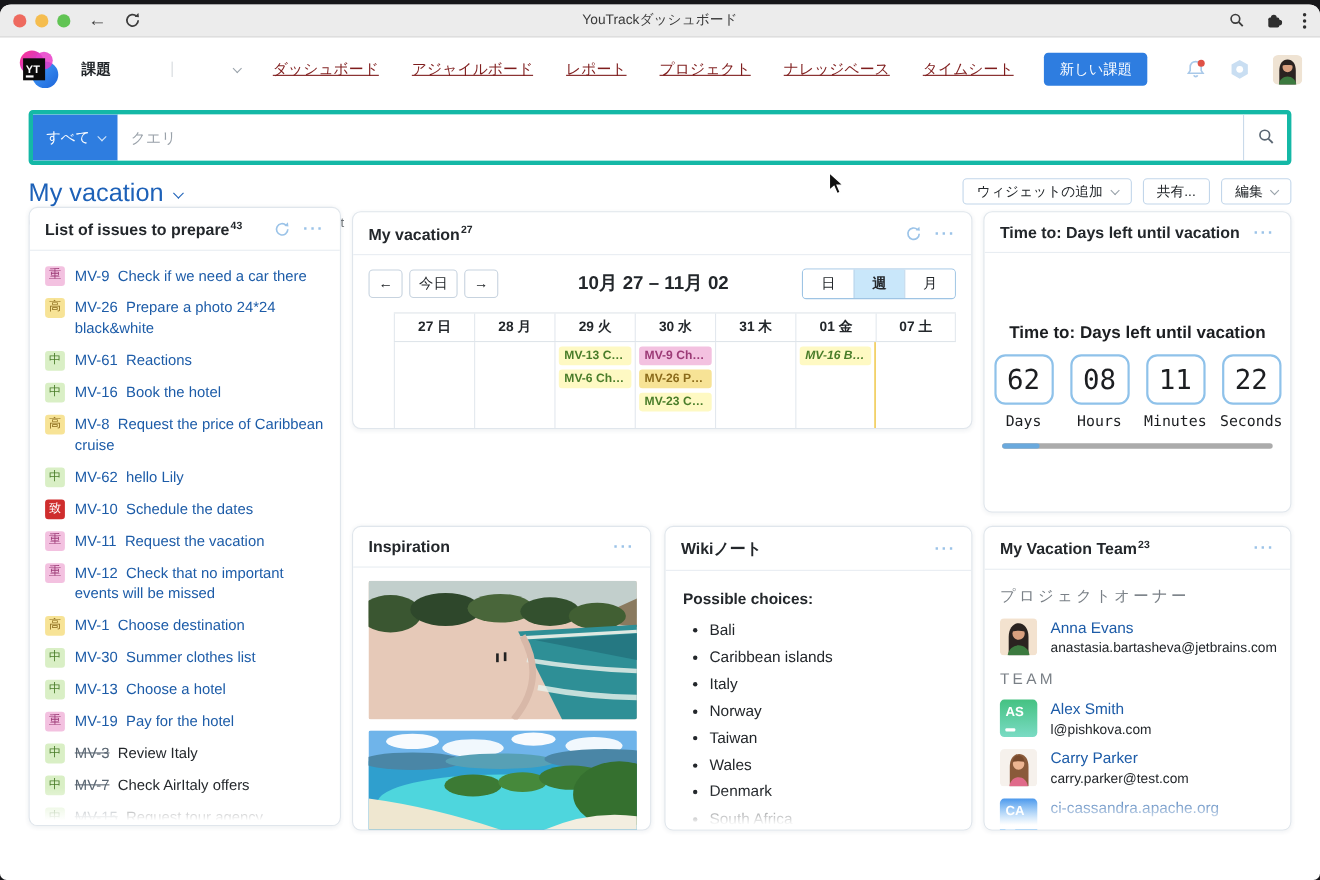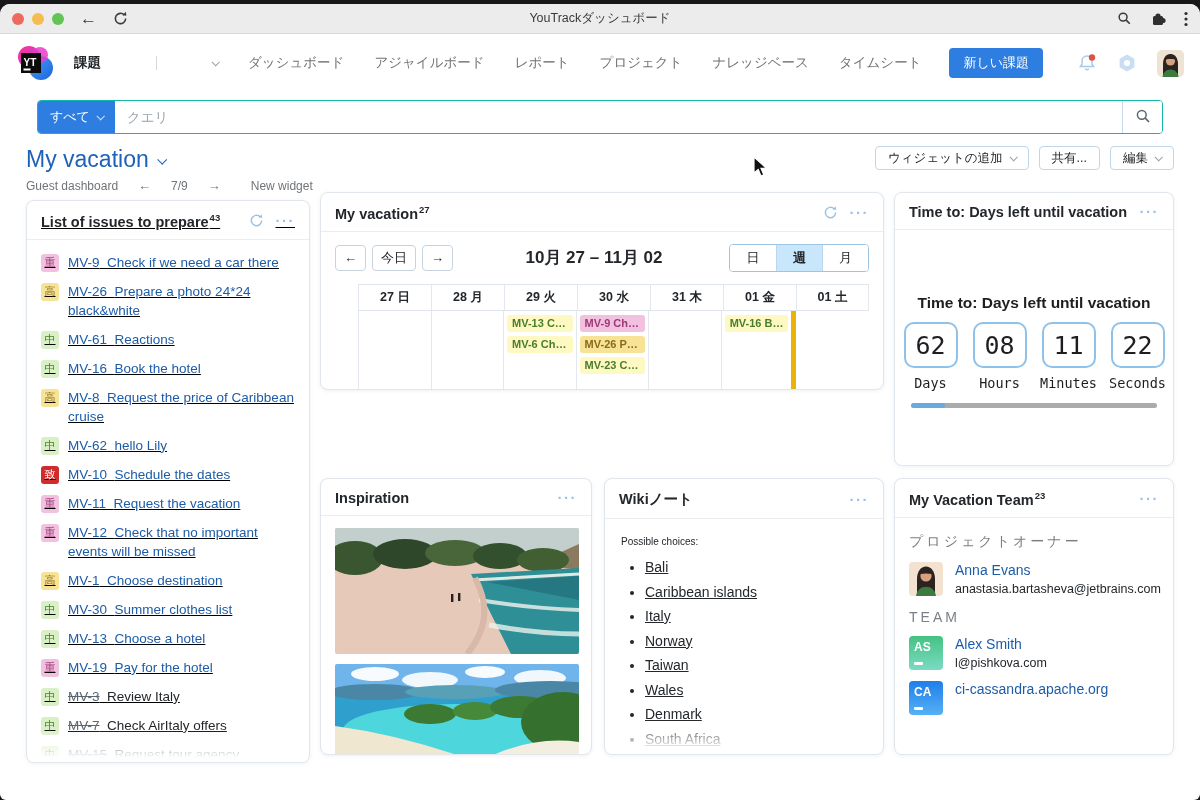--- a/index.html
+++ b/index.html
@@ -24,36 +24,36 @@
   .chrome-btn{ color:#3c3c3c; font-size:17px; line-height:1; margin-right:16px; cursor:default; display:flex; align-items:center;}
   .chrome-title{
     position:absolute; left:0; right:0; text-align:center;
     font-size:12.5px; color:#3a3a3a; pointer-events:none;
   }
   .chrome-right{ margin-left:auto; display:flex; gap:18px; align-items:center; z-index:1;}
   
   .navbar{ height:58px; background:#fff; display:flex; align-items:center; padding:0 16px; }
   .yt-logo{ width:38px; height:38px; margin-right:20px; flex:none; }
   .nav-items{ display:flex; align-items:center; gap:30px; font-size:13.5px; }
-  .nav-link{ color:#737373; cursor:pointer; white-space:nowrap;}
+  .nav-link{ color:#7f1d1d; cursor:pointer; white-space:nowrap;text-decoration:underline;}
   .nav-current{ color:#23272b; font-weight:bold; display:flex; align-items:center;gap:48px; }
   .nav-sep{ width:1px; height:14px; background:#d5d9dd; margin:0 7px;}
   .chev{ width:6px; height:6px; border-right:1.5px solid currentColor; border-bottom:1.5px solid currentColor;
          display:inline-block; transform:rotate(45deg) translateY(-1px); }
   .chev.gray{ color:#9aa3ab; }
   .btn-primary{
     background:#2e7de0; color:#fff; border:none; border-radius:4px;
     font-size:13px; padding:6px 14px; margin-left:28px; cursor:pointer;
     font-family:inherit; white-space:nowrap;
   }
   .nav-right{ margin-left:auto; display:flex; align-items:center; gap:20px; }
   .avatar-box{ width:27px; height:27px; border-radius:5px; overflow:hidden; }
   
   .search-row{
-    margin:8px 37px 0; height:34px; display:flex; border:1px solid #14b8a6;
+    margin:8px 26px 0; height:50px; display:flex; border:4px solid #14b8a6;
     border-radius:4px; overflow:hidden; background:#fff;
   }
   .search-scope{
     background:#2e7de0; color:#fff; border:none; font-size:13px; padding:0 12px;
     display:flex; align-items:center; gap:7px; cursor:pointer; font-family:inherit;
   }
   .search-scope .chev{ border-color:#cfe2f7;}
   .search-input{ flex:1; border:none; outline:none; padding:0 12px; font-size:13.5px; color:#333; font-family:inherit;}
   .search-input::placeholder{ color:#9aa2aa; }
   .search-submit{ width:40px; background:#fff; border:none; border-left:1px solid #c9daea; cursor:pointer;}
@@ -75,21 +75,21 @@
     position:absolute; background:#fff; border:1px solid #e0e6ec; border-radius:8px;
     box-shadow:0 1px 4px rgba(30,60,90,.07); overflow:hidden;
   }
   .whead{ display:flex; align-items:center; padding:11px 14px 9px; border-bottom:1px solid #e8edf2;}
   .wtitle{ font-size:14.5px; font-weight:bold; color:#23272b;}
   .wtitle sup{ font-size:9.5px; margin-left:1px;}
   .whead .sp{ flex:1;}
   .icon-btn{ background:none; border:none; cursor:pointer; padding:0; margin-left:12px; display:flex; align-items:center;}
   .kebab{ color:#9bc3e8; font-weight:bold; font-size:15px; letter-spacing:1.5px; line-height:10px;}
   
-  #card-issues{ left:26px; top:196px; width:284px; height:563px;text-decoration:underline; }
+  #card-issues{ left:26px; top:184px; width:284px; height:563px; }
   .issue-list{ list-style:none; padding:13px 14px; }
   .issue{ display:flex; gap:9px; margin-bottom:10px; font-size:13.5px; line-height:19px; cursor:pointer;}
   .badge{ width:18px; height:18px; flex:none; border-radius:3px; font-size:11px;
           display:flex; align-items:center; justify-content:center; margin-top:1px;}
   .issue[data-priority="major"] .badge{ background:#f3c1e0; color:#9c3a76;}
   .issue[data-priority="high"] .badge{ background:#f7e396; color:#8a6a1a;}
   .issue[data-priority="normal"] .badge{ background:#d9efc5; color:#4a7d2a;}
   .issue[data-priority="critical"] .badge{ background:#cf2d2d; color:#fff;}
   .iid, .isum{ color:#1d5ca8;}
   .issue[data-done="true"] .iid{ text-decoration:line-through; color:#5a6672;}
@@ -107,21 +107,21 @@
     font-size:13px; color:#23272b; cursor:pointer; font-family:inherit;}
   .cal-view:first-child{ border-left:none;}
   .cal-view.sel{ background:#c9e7fa; font-weight:bold;}
   .cal-grid{ margin:4px 14px 0;padding-left:23px; }
   .cal-days{ display:grid; grid-template-columns:repeat(7,1fr); border-top:1px solid #dfe5ea; border-bottom:1px solid #dfe5ea;}
   .cal-day{ text-align:center; font-size:12.5px; font-weight:bold; color:#23272b; padding:4px 0;
     border-left:1px solid #e3e8ee;}
   .cal-day:last-child{ border-right:1px solid #e3e8ee;}
   .cal-cols{ display:grid; grid-template-columns:repeat(7,1fr); height:150px;}
   .cal-col{ border-left:1px solid #e3e8ee; padding:4px 3px 0;}
-  .cal-col:last-child{ border-right:5px solid #eab308;}
+  .cal-col:last-child{ border-right:1px solid #eab308;font-style:italic;}
   .chip{ display:block; border-radius:3px; font-size:11px; font-weight:bold; line-height:17px;
     padding:0 5px; margin-bottom:4px; white-space:nowrap; overflow:hidden; cursor:pointer;}
   .chip[data-color="yellow"]{ background:#f7e396; color:#8a6a1a;}
   .chip[data-color="green"]{ background:#fef9c3; color:#4a7d2a;}
   .chip[data-color="pink"]{ background:#f3c1e0; color:#9c3a76;}
   
   #card-countdown{ left:894px; top:188px; width:280px; height:274px; }
   .cd-title{ margin-top:64px; text-align:center; font-size:15.5px; font-weight:bold; color:#1c1e21;}
   .cd-row{ display:flex; justify-content:center; gap:13px; margin-top:10px;}
   .cd-unit{ display:flex; flex-direction:column; align-items:center; width:56px;}
@@ -131,23 +131,23 @@
   .cd-label{ margin-top:7px; font-family:"DejaVu Sans Mono", monospace; font-size:13.5px; color:#1c1e21;}
   .cd-bar{ margin:12px 16px 0; height:5px; background:#ababab; border-radius:3px; overflow:hidden;}
   .cd-fill{ height:100%; background:#6aa9dd; border-radius:3px;}
   
   #card-inspiration{ left:320px; top:474px; width:272px; height:277px; }
   .insp-body{ padding:12px 14px 0;}
   .insp-img{ width:244px; border-radius:2px; display:block; margin-bottom:10px;}
   
   #card-wiki{ left:604px; top:474px; width:280px; height:277px; }
   .wiki-body{ padding:2px 16px 0; font-size:14px; color:#23272b;}
-  .wiki-h{ font-weight:normal; font-size:10px; margin-top:15px;}
+  .wiki-h{ font-weight:bold; font-size:14px; margin-top:15px;}
   .wiki-list{ margin:12px 0 0 24px;}
-  .wiki-list li{ margin-bottom:8.5px;text-decoration:underline;}
+  .wiki-list li{ margin-bottom:8.5px;}
   
   #card-team{ left:894px; top:474px; width:280px; height:277px; }
   .team-body{ padding:2px 14px 0;}
   .sec-label{ margin-top:13px; font-size:14px; letter-spacing:3px; color:#7a8087;}
   .member{ display:flex; gap:12px; margin-top:11px; align-items:flex-start;}
   .m-avatar{ width:34px; height:34px; border-radius:4px; flex:none; overflow:hidden; position:relative;
     color:#fff; font-size:12px; font-weight:bold;}
   .m-avatar[data-avatar="green"]{ background:linear-gradient(180deg,#45c282,#7adbc4);}
   .m-avatar[data-avatar="blue"]{ background:linear-gradient(180deg,#1f7fe8,#56b0f5);}
   .m-initials{ position:absolute; top:4px; left:5px;}
@@ -407,21 +407,21 @@
       </div>
     </div>
     <div class="cal-grid">
       <div class="cal-days">
         <span class="cal-day">27 日</span>
         <span class="cal-day">28 月</span>
         <span class="cal-day">29 火</span>
         <span class="cal-day">30 水</span>
         <span class="cal-day">31 木</span>
         <span class="cal-day">01 金</span>
-        <span class="cal-day">01 土</span>
+        <span class="cal-day">07 土</span>
       </div>
       <div class="cal-cols">
         <div class="cal-col"></div>
         <div class="cal-col"></div>
         <div class="cal-col">
           <span class="chip" data-color="green">MV-13 C…</span>
           <span class="chip" data-color="green">MV-6 Ch…</span>
         </div>
         <div class="cal-col">
           <span class="chip" data-color="pink">MV-9 Ch…</span>
@@ -562,20 +562,35 @@
         <span class="m-avatar" data-avatar="green">
           <span class="m-initials">AS</span>
           <span class="m-dash"></span>
         </span>
         <div>
           <div class="m-name">Alex Smith</div>
           <div class="m-email">l@pishkova.com</div>
         </div>
       </div>
       <div class="member">
+        <span class="m-avatar">
+          <svg width="34" height="34" viewBox="0 0 34 34">
+            <rect width="34" height="34" fill="#f6f1ec"></rect>
+            <path d="M9 34V16c0-7 3.5-11.5 8.5-11.5S26 9 26 16v18z" fill="#8a5a3a"></path>
+            <circle cx="17" cy="13.5" r="5.2" fill="#edb592"></circle>
+            <path d="M11.8 11.6c0-3.4 2.3-5.7 5.2-5.7s5.2 2.3 5.2 5.7c-3.4-.8-6.9-.8-10.4 0z" fill="#77492c"></path>
+            <path d="M8.5 34c.8-5.4 4.4-8.4 8.5-8.4s7.7 3 8.5 8.4z" fill="#e06a8a"></path>
+          </svg>
+        </span>
+        <div>
+          <div class="m-name">Carry Parker</div>
+          <div class="m-email">carry.parker@test.com</div>
+        </div>
+      </div>
+      <div class="member">
         <span class="m-avatar" data-avatar="blue">
           <span class="m-initials">CA</span>
           <span class="m-dash"></span>
         </span>
         <div>
           <div class="m-name">ci-cassandra.apache.org</div>
         </div>
       </div>
 
     </div>

